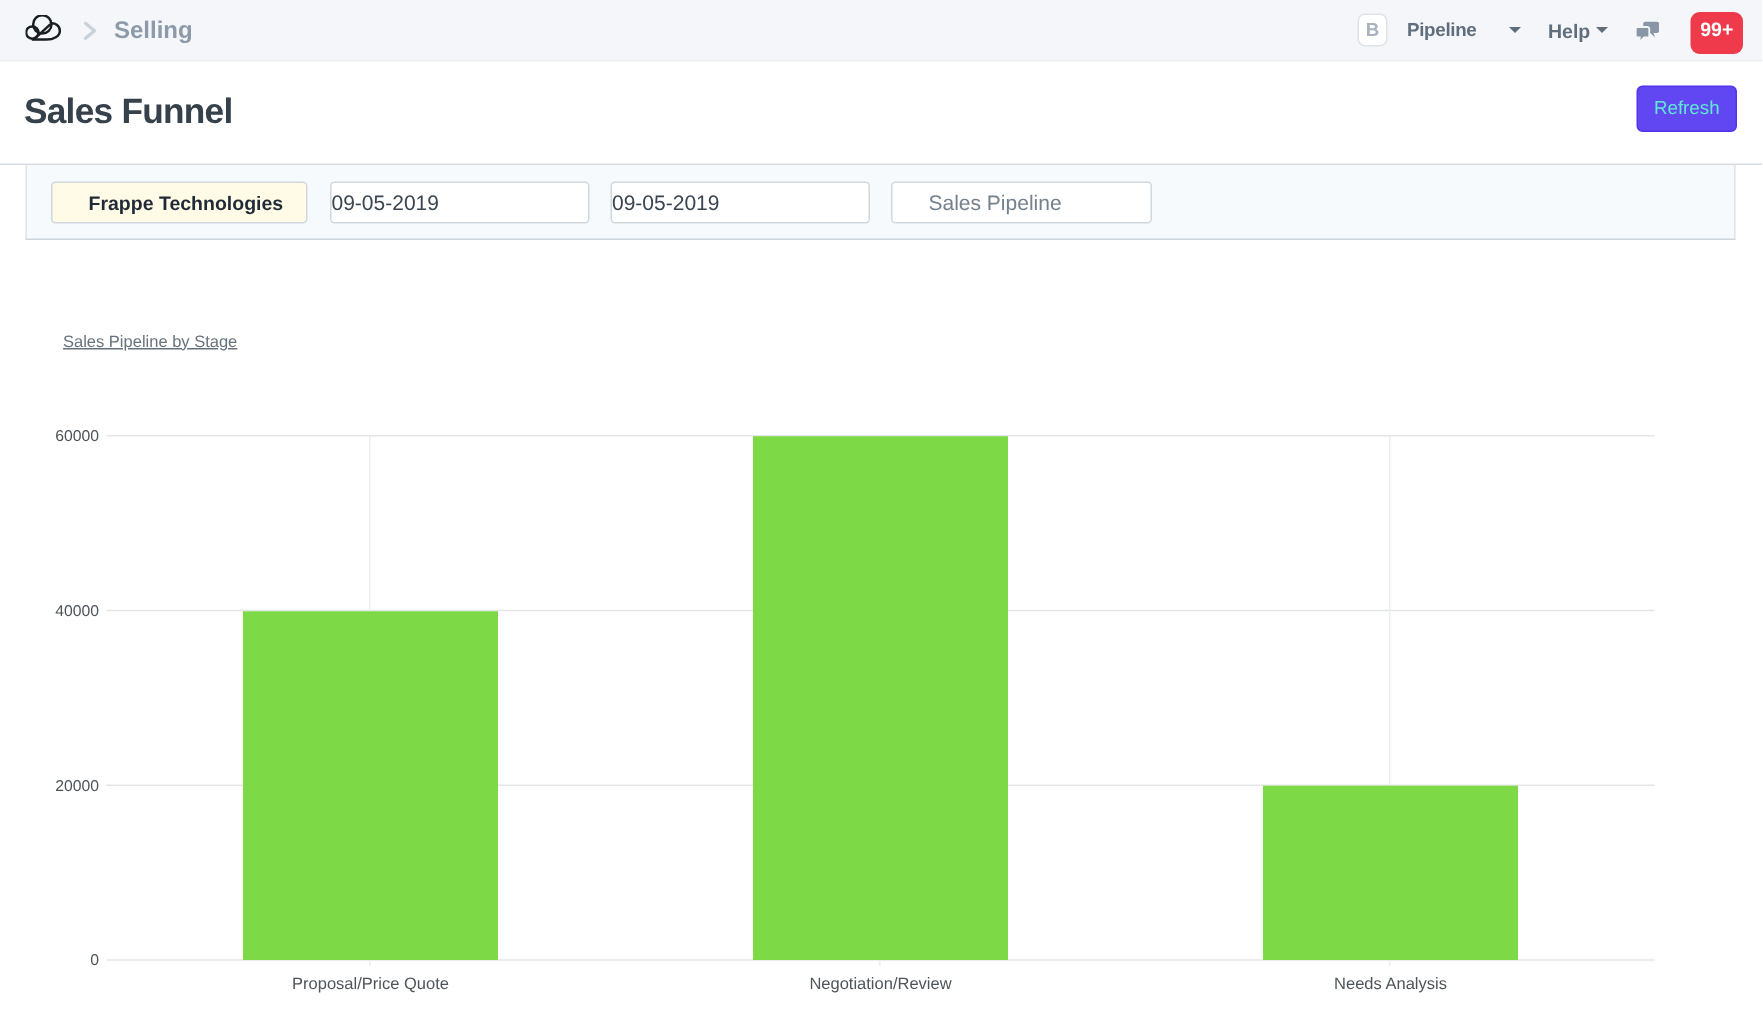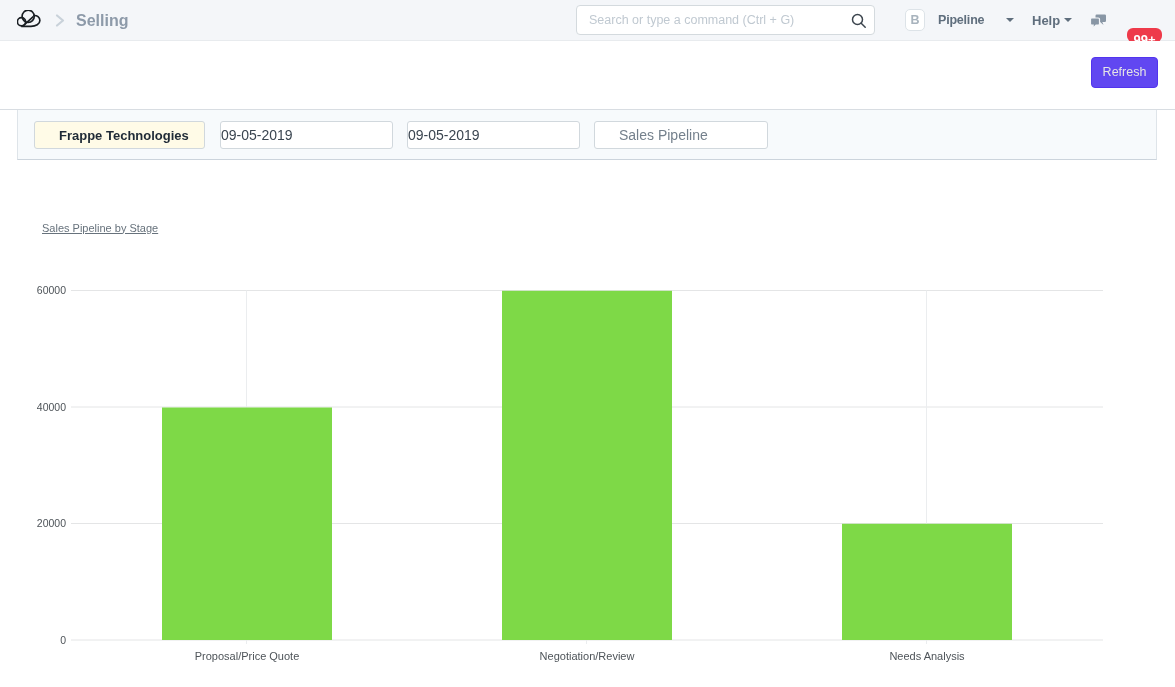--- a/index.html
+++ b/index.html
@@ -13,26 +13,26 @@
 .search { position:absolute; left:576px; top:5px; width:299px; height:30px; background:#fff; border:1px solid #d4dade; border-radius:4px; }
 .search .ph { position:absolute; left:12px; top:7px; font-size:12.5px; color:#c0c9d1; }
 .search svg { position:absolute; right:7px; top:7px; }
 .avatar { position:absolute; left:905px; top:9px; width:20px; height:22px; border:1px solid #dde3e8; border-radius:5px; background:#fff; color:#a8b3bd; font-size:12.5px; font-weight:bold; text-align:center; line-height:20px; }
 .uname { position:absolute; left:938px; top:13px; font-size:12.5px; letter-spacing:-0.2px; font-weight:bold; color:#5f6e7d; }
 .caret { position:absolute; width:0; height:0; border-left:4px solid transparent; border-right:4px solid transparent; border-top:4px solid #5f6e7d; }
 .caret1 { left:1006px; top:18px; }
 .caret2 { left:1064px; top:18px; }
 .helplink { position:absolute; left:1032px; top:13px; font-size:13px; font-weight:bold; color:#5f6e7d; }
 .chaticon { position:absolute; left:1090px; top:14px; }
-.badge { position:absolute; left:1127px; top:8px; width:35px; height:14px; background:#ee3a4a; border-radius:6px; color:#fff; font-size:13px; font-weight:bold; text-align:center; line-height:24px;margin-top:20px; }
+.badge { position:absolute; left:1127px; top:8px; width:35px; height:28px; background:#ee3a4a; border-radius:6px; color:#fff; font-size:13px; font-weight:bold; text-align:center; line-height:24px; }
 
 
 .page-head { position:absolute; left:0; top:41px; width:1175px; height:69px; background:#fff; border-bottom:1px solid #d8dde2; }
 .page-title { position:absolute; left:16px; top:20px; font-size:23.5px; font-weight:700; letter-spacing:-0.5px; color:#36414c; }
-.btn-refresh { position:absolute; left:1091px; top:16px; width:67px; height:31px; background:#6147f1; border:1px solid #5234ee; border-radius:4px; color:#e5e5e5; font-size:12.5px; text-align:center; line-height:29px; }
+.btn-refresh { position:absolute; left:1091px; top:16px; width:67px; height:31px; background:#6147f1; border:1px solid #5234ee; border-radius:4px; color:#5eead4; font-size:12.5px; text-align:center; line-height:29px; }
 
 
 .page-form { position:absolute; left:17px; top:110px; width:1140px; height:50px; background:#f7fafc; border:1px solid #dee4e9; border-top:none; border-bottom:1px solid #ccd4dc; }
 .ff { position:absolute; top:11px; height:28px; border:1px solid #d1d8dd; border-radius:3px; background:#fff; font-size:14px; line-height:26px; color:#3a4550; }
 .f1 { left:16px; width:171px; background:#fffbe7; font-weight:bold; font-size:13px; line-height:27px; color:#1f2a36; padding-left:24px; }
 .f2 { left:202px; width:173px; }
 .f3 { left:389px; width:173px; }
 .f4 { left:576px; width:174px; color:#74808c; padding-left:24px; }
 
 
@@ -49,40 +49,34 @@
       <circle cx="11.2" cy="6.3" r="6.1"></circle>
       <circle cx="4.5" cy="11.7" r="4.1"></circle>
       <path d="M4.2,16.4 H14 C 18.7,16.4 22.9,14.1 22.9,10.6 C 22.9,7.3 20.2,5.0 16.2,5.6"></path>
       <path d="M6.7,15.3 L16.5,6.3"></path>
     </g>
   </svg>
   <svg class="chev" width="10" height="15" viewBox="0 0 10 15">
       <path d="M2,2.5 L8,7.5 L2,12.5" fill="none" stroke="#c9d2da" stroke-width="2.2" stroke-linecap="round" stroke-linejoin="round"></path>
     </svg>
   <span class="crumb">Selling</span>
-  <div class="search">
-    <span class="ph">Search or type a command (Ctrl + G)</span>
-    <svg width="16" height="16" viewBox="0 0 16 16">
-        <circle cx="6.5" cy="6.5" r="5" fill="none" stroke="#3c454e" stroke-width="1.5"></circle>
-        <path d="M10.2,10.2 L14.2,14.2" stroke="#3c454e" stroke-width="1.5" stroke-linecap="round"></path>
-      </svg>
-  </div>
   <span class="avatar">B</span>
   <span class="uname">Pipeline</span>
   <span class="caret caret1"></span>
   <span class="helplink">Help</span>
   <span class="caret caret2"></span>
   <svg class="chaticon" width="17" height="15" viewBox="0 0 17 15">
     <path d="M6.7,0.5 h8.1 a1.2,1.2 0 0 1 1.2,1.2 v5.1 a1.2,1.2 0 0 1 -1.2,1.2 h-2.5 l1.2,3 l-3.4,-3 h-3.4 a1.2,1.2 0 0 1 -1.2,-1.2 v-5.1 a1.2,1.2 0 0 1 1.2,-1.2 z" fill="#8896a5"></path>
     <path d="M1.7,4 h6.6 a1.2,1.2 0 0 1 1.2,1.2 v4.6 a1.2,1.2 0 0 1 -1.2,1.2 h-2.3 l-3.2,3.4 l0.4,-3.4 h-1.5 a1.2,1.2 0 0 1 -1.2,-1.2 v-4.6 a1.2,1.2 0 0 1 1.2,-1.2 z" fill="#8896a5" stroke="#f4f6f9" stroke-width="1.2"></path>
   </svg>
   <span class="badge">99+</span>
 </div>
 
 <div class="page-head">
+  <div class="page-title">Sales Funnel</div>
   <div class="btn-refresh">Refresh</div>
 </div>
 
 <div class="page-form">
   <div class="ff f1">Frappe Technologies</div>
   <div class="ff f2">09-05-2019</div>
   <div class="ff f3">09-05-2019</div>
   <div class="ff f4">Sales Pipeline</div>
 </div>
 

